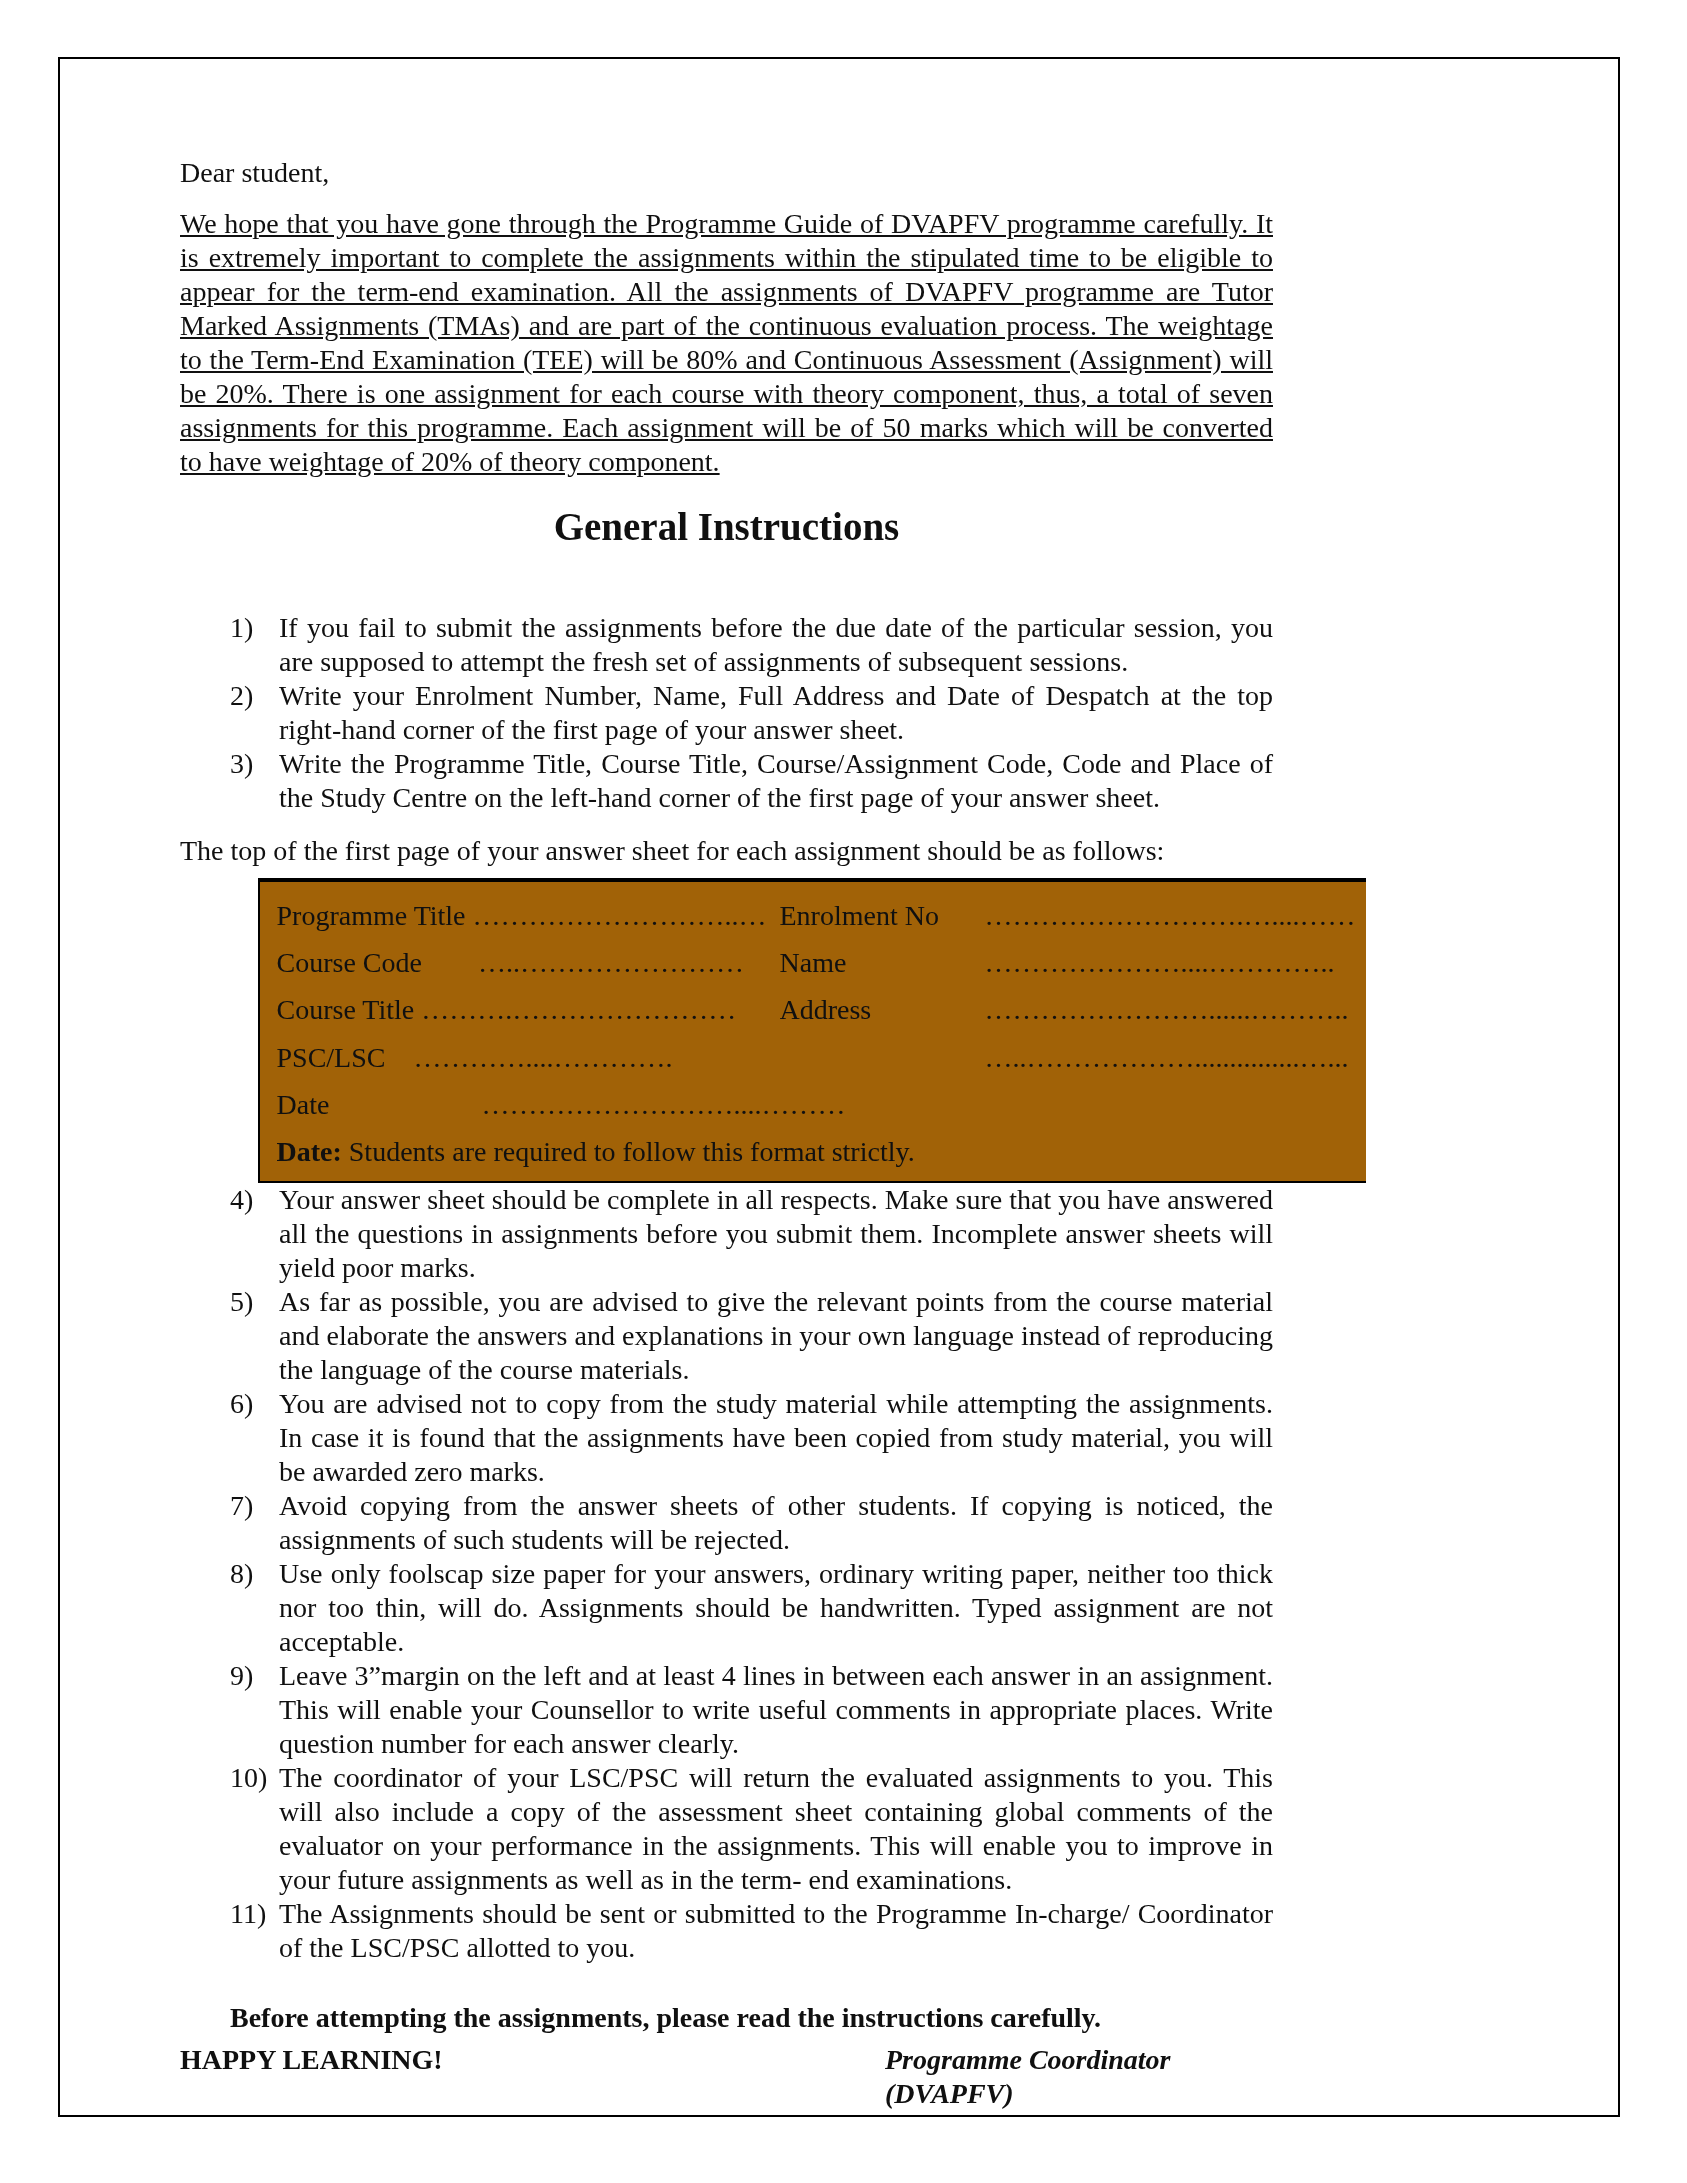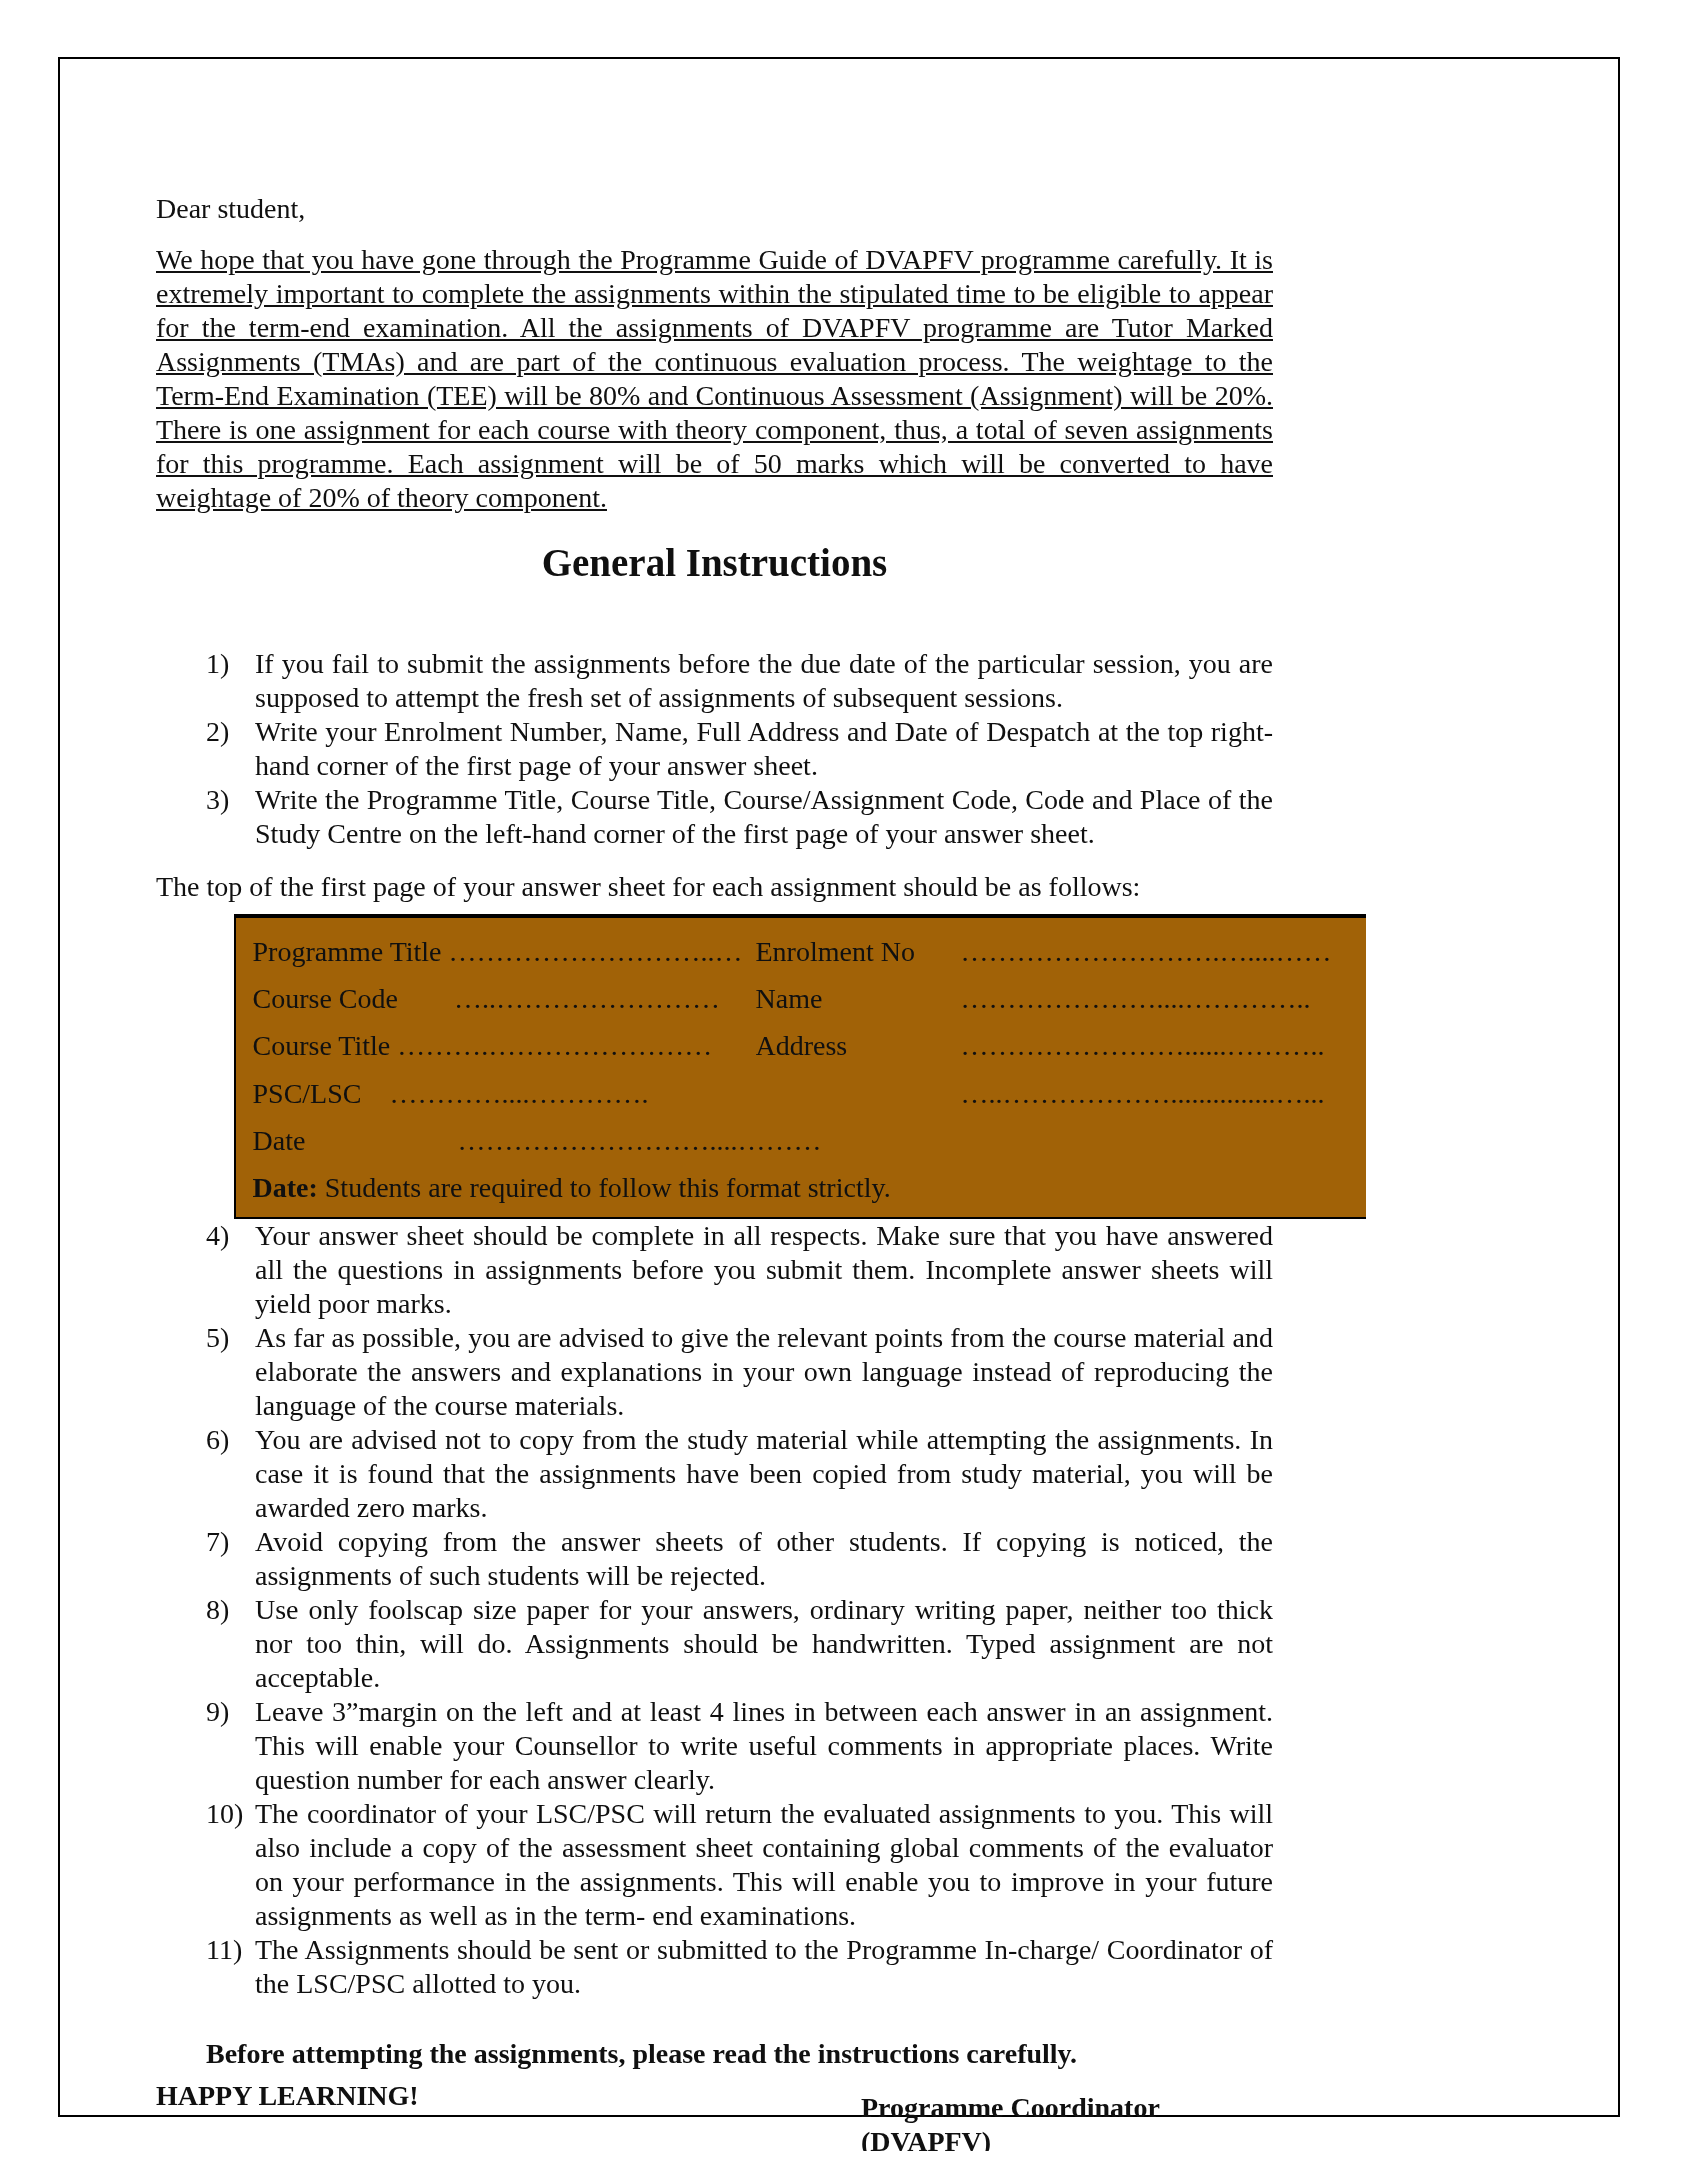--- a/index.html
+++ b/index.html
@@ -25,25 +25,24 @@
     box-sizing: border-box;
     pointer-events: none;
   }
   .content {
     position: absolute;
     left: 60px;
     top: 59px;
     width: 1306px;
     height: 2056px;
     box-sizing: border-box;
-    padding: 97px 93px 20px 96px;
+    padding: 97px 93px 20px 120px;
     overflow: hidden;
     font-size: 28px;
     line-height: 34px;
-    margin-top: 36px;
   }
   p { margin: 0; }
   .greeting-block { margin-bottom: 17px; }
   .justify { text-align: justify; text-decoration: underline; }
   .intro-para { margin-bottom: 0; }
   .heading {
     margin: 30px 0 66px 0;
     font-size: 39px;
     line-height: 36px;
     font-weight: bold;
@@ -98,22 +97,23 @@
     position: relative;
     margin-top: 8px;
     height: 37px;
   }
   .sig-left {
     font-weight: bold;
   }
   .sig-right {
     position: absolute;
     left: 705px;
-    top: 12px;
-    font-weight: bold;
+    top: 0;
+    font-weight: bold;
+    font-style: italic;
   }
 </style>
 </head>
 <body>
 
 <div class="page">
   <div class="frame"></div>
   <div class="content">
 
     <div class="greeting-block">

